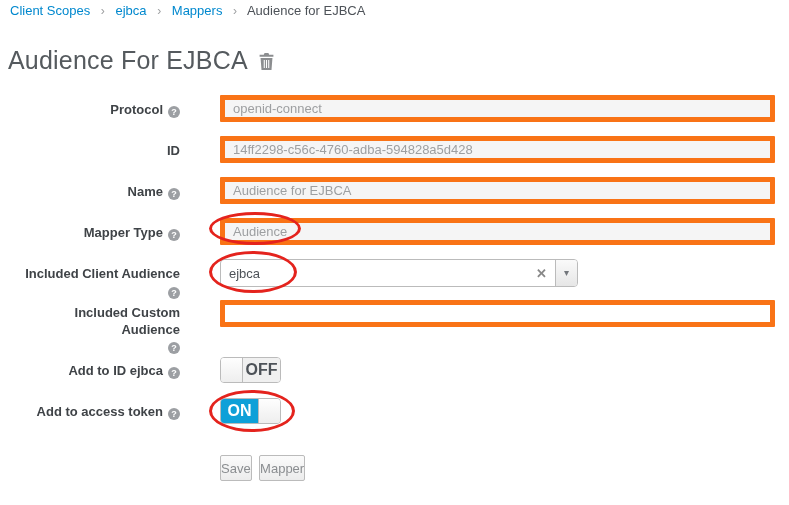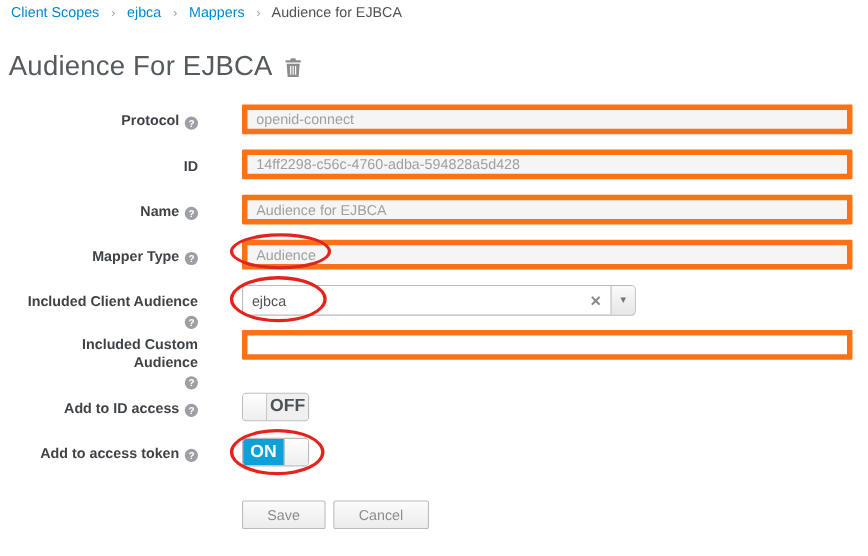--- a/index.html
+++ b/index.html
@@ -52,21 +52,21 @@
   
   .toggle { width:61px; height:26px; border:1px solid #bbb; border-radius:4px; display:flex; overflow:hidden; cursor:pointer; background:#fff; }
   .toggle .handle { width:22px; background:linear-gradient(#fefefe,#eee); }
   .toggle.off .handle { border-right:1px solid #bbb; }
   .toggle.on  .handle { border-left:1px solid #bbb; }
   .tog-label { flex:1; display:flex; align-items:center; justify-content:center; font-size:16px; font-weight:bold; }
   .toggle.off .tog-label { background:#f0f0f0; color:#4d5258; }
   .toggle.on  .tog-label { background:#0ea0d8; color:#fff; }
 
   
-  .btn { height:26px; padding:0 22px; font-family:"Liberation Sans", sans-serif; font-size:13px; color:#8a8d90;
+  .btn { height:26px; padding:0 0; font-family:"Liberation Sans", sans-serif; font-size:13px; color:#8a8d90;
          background:linear-gradient(#fbfbfb,#ececec); border:1px solid #bbb; border-radius:2px; margin-right:3px; cursor:pointer; }
 
   
   .annot { position:absolute; border:3px solid #e4231d; border-radius:50%; pointer-events:none; }
   .annot-mapper { left:-11px; top:-6px; width:92px; height:33px; }
   .annot-audience { left:-11px; top:-8px; width:88px; height:42px; }
   .annot-toggle { left:-11px; top:-8px; width:86px; height:42px; }
 </style>
 </head>
 <body>
@@ -153,21 +153,21 @@
         <span>Included Custom Audience</span>
         <span class="help help-below">?</span>
       </div>
       <div class="input-cell">
         <input class="text-input" value="" style="">
       </div>
     </div>
 
     <div class="frow r6">
       <div class="label-cell" style="padding-top:5px;">
-        <span>Add to ID access</span><span class="help">?</span>
+        <span>Add to ID ejbca</span><span class="help">?</span>
       </div>
       <div class="input-cell">
         <div class="toggle off">
           <span class="handle"></span>
           <span class="tog-label">OFF</span>
         </div>
       </div>
     </div>
 
     <div class="frow r7">
@@ -180,18 +180,18 @@
           <span class="handle"></span>
         </div>
         <div class="annot annot-toggle"></div>
       </div>
     </div>
 
     <div class="frow r8">
       <div class="label-cell"></div>
       <div class="input-cell">
         <button class="btn">Save</button>
-        <button class="btn">Cancel</button>
+        <button class="btn">Mapper</button>
       </div>
     </div>
 
   </div>
 </div>
 
 </body></html>

